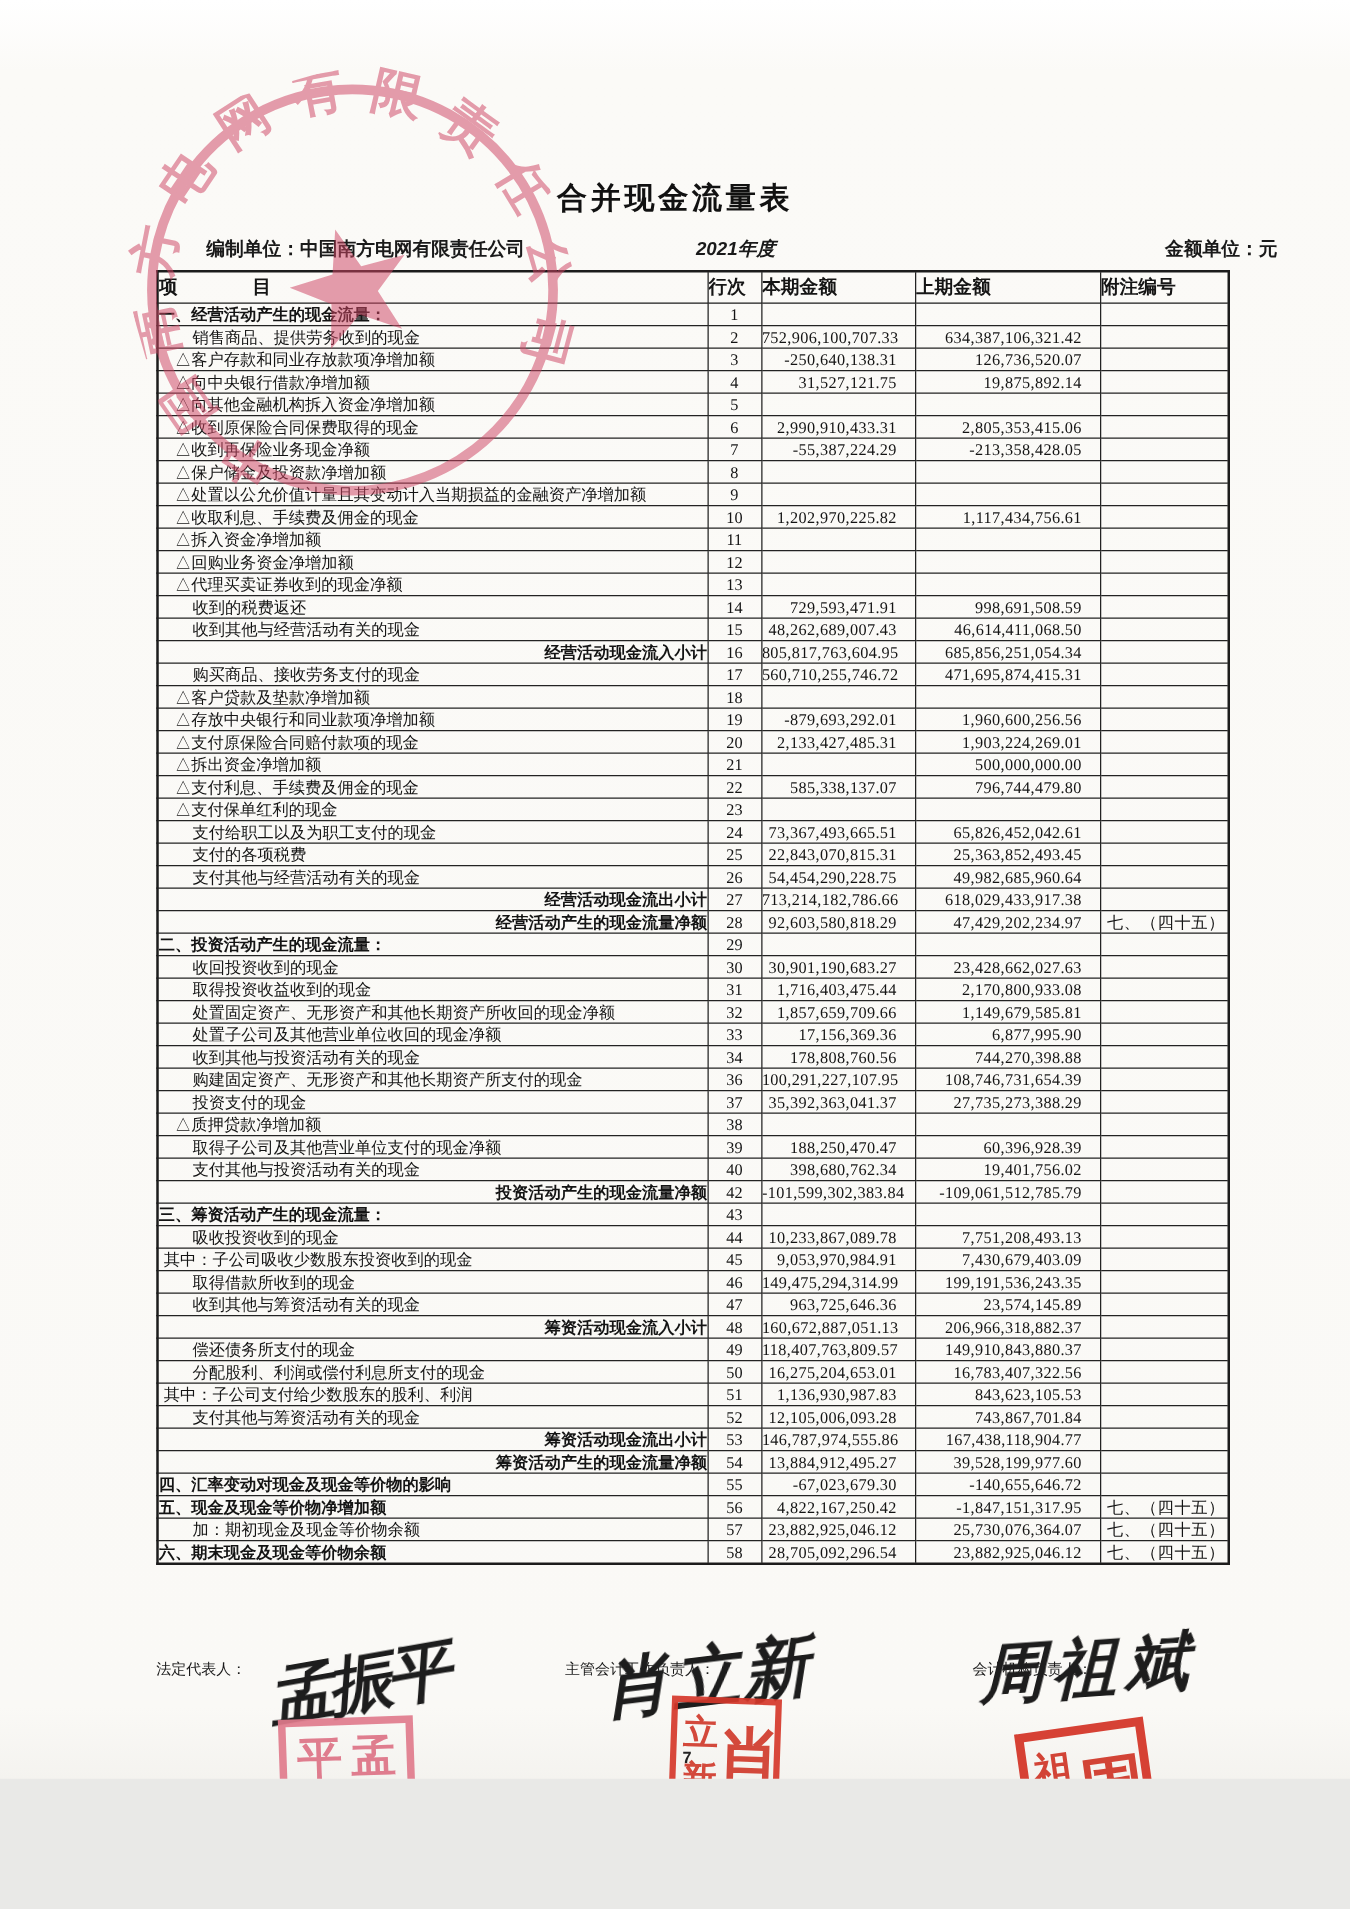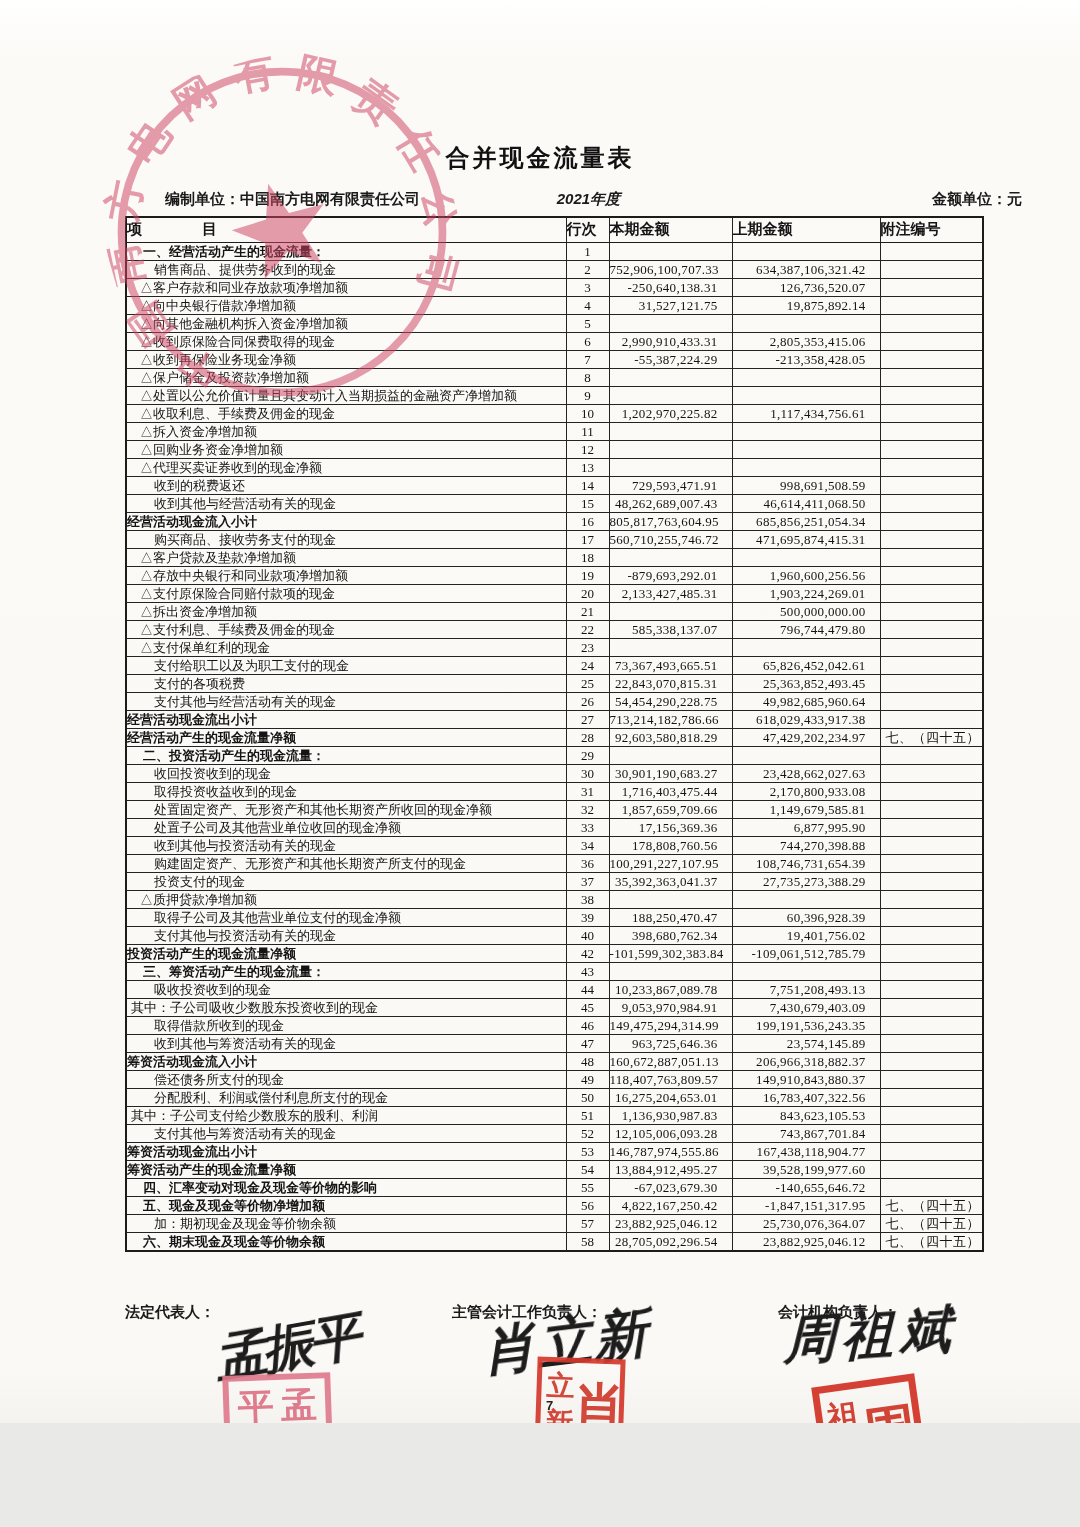--- a/index.html
+++ b/index.html
@@ -14,35 +14,35 @@
   .meta-left { position:absolute; left:0; top:0; }
   .meta-center { position:absolute; left:50%; transform:translateX(-58%); top:0;font-style:italic; }
   .meta-right { position:absolute; right:0; top:0; }
 
   table.cf { position:absolute; left:125px; top:216px; width:857px; border-collapse:collapse; table-layout:fixed; background:transparent; }
   table.cf th, table.cf td { border:1px solid #232323; overflow:hidden; white-space:nowrap; }
   table.cf { border:2px solid #1c1c1c; }
   table.cf thead th { height:25px; font-size:15px; font-weight:bold; text-align:left; border-bottom:1.5px solid #1c1c1c; color:#151515; }
   table.cf tbody td { height:18px; font-size:13px; line-height:17px; color:#141414; }
   td.c-label { padding-left:4px; }
-  td.c-section { font-weight:bold; padding-left:16px;margin-left:40px; }
+  td.c-section { font-weight:bold; padding-left:0;margin-left:40px; }
   td.c-delta { padding-left:13px; }
   td.c-item { padding-left:27px; }
   td.c-sub { }
-  td.c-subtotal { font-weight:bold; text-align:left; padding-left:0; }
+  td.c-subtotal { font-weight:bold; text-align:right; padding-left:0; }
   td.c-no { text-align:center; font-family:"Liberation Serif", serif; font-size:13.5px; }
   td.c-num { text-align:right; padding-right:14px; font-family:"Liberation Serif", serif; font-size:13.5px; letter-spacing:0.3px; }
   td.c-note { font-size:12.5px; padding-left:5px; letter-spacing:0.5px; }
 
   
   .round-seal { position:absolute; left:108px; top:58px; width:348px; height:348px;
     transform:rotate(-16deg); opacity:0.52; pointer-events:none; z-index:5; }
 
   
-  .foot-label { position:absolute; font-size:15px; font-weight:bold; color:#1a1a1a; }
+  .foot-label { position:absolute; font-size:12px; font-weight:normal; color:#1a1a1a;margin-top:24px; }
   .sig { position:absolute; font-weight:bold; color:#1d1d1d; white-space:nowrap;
     filter:blur(0.4px); z-index:4; }
   .sig1 { left:218px; top:1312px; font-size:52px; transform:rotate(-10deg) skewX(-14deg); letter-spacing:-4px; }
   .sig2 { left:486px; top:1306px; font-size:54px; transform:rotate(-7deg) skewX(-16deg); letter-spacing:2px; }
   .sig3 { left:788px; top:1300px; font-size:52px; transform:rotate(-4deg) skewX(-18deg); letter-spacing:6px; }
 
   .stamp { position:absolute; display:flex; flex-direction:row-reverse; justify-content:space-around; align-items:stretch;
     padding:6px 5px; opacity:0.92; z-index:6; background:rgba(255,255,255,0.0); }
   .stamp .col { display:flex; flex-direction:column; justify-content:space-around; align-items:center; }
   .stamp .ch { font-weight:bold; line-height:1; }

